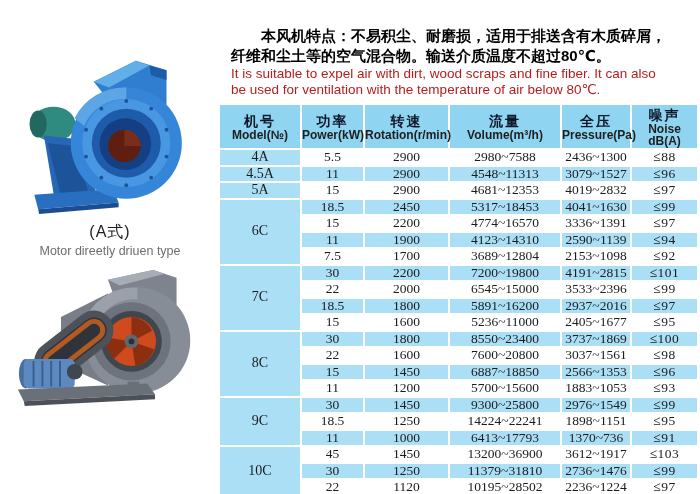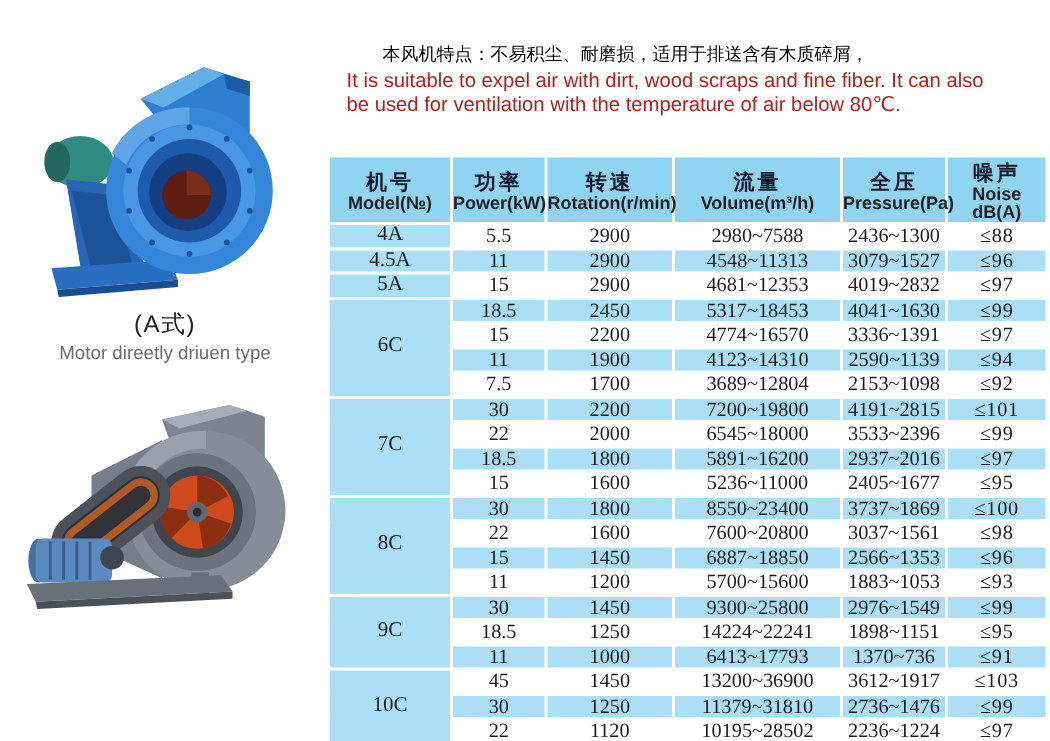--- a/index.html
+++ b/index.html
@@ -3,29 +3,29 @@
 <meta charset="utf-8">
 <style>
   * { margin:0; padding:0; box-sizing:border-box; }
   html,body { background:#fff; }
   .page {
     position:relative; width:700px; height:494px; background:#fff;
     overflow:hidden; font-family:"Liberation Sans","DejaVu Sans",sans-serif;
   }
   
   .fig { position:absolute; text-align:center; }
-  .fig-a { left:12px; top:34px; width:196px; }
+  .fig-a { left:12px; top:50px; width:196px; }
   .fig-c { left:4px;  top:266px; width:208px; }
   .fig svg { display:block; margin:0 auto; }
   .cap-cn { font-size:16px; color:#1c1c1c; letter-spacing:1px; margin-top:2px; }
   .fig-c .cap-cn { font-size:18px; }
   .cap-en { font-size:12.5px; color:#6e6e6e; margin-top:1px; }
   
   .notice { position:absolute; left:231px; top:26px; width:468px; }
-  .notice .cn { font-weight:normal; font-size:12px; line-height:20px; color:#000; }
+  .notice .cn { font-weight:bold; font-size:15px; line-height:20px; color:#000; }
   .notice .cn.indent { text-indent:2em; }
   .notice .en { font-size:13.5px; line-height:16px; color:#b91c1c; }
   
   .spec-wrap { position:absolute; left:218px; top:103px; width:479px; }
   table { border-collapse:collapse; width:100%; table-layout:fixed; }
   th, td { border:2px solid #fff; }
   th { background:var(--header-bg,#8fd4f0); padding:2px 0 1px; vertical-align:middle; }
   .h-cn { font-size:14px; font-weight:bold; color:#0f172a; line-height:16px; letter-spacing:2px; }
   .h-en { font-size:12px; font-weight:bold; color:#1e1e1e; line-height:12px; }
   td {
@@ -127,20 +127,21 @@
       <circle cx="66" cy="108" r="8" fill="#3f464e"></circle>
 
       <rect x="120" y="118" width="12" height="14" fill="#6a7078"></rect>
       <polygon points="8,126 140,120 148,131 14,138" fill="#6a7078"></polygon>
       <polygon points="14,138 148,131 148,136 15,143" fill="#4c5158"></polygon>
     </svg>
   </figure>
 
   <div class="notice">
     <p class="cn indent">本风机特点：不易积尘、耐磨损，适用于排送含有木质碎屑，</p>
+    <p class="cn">纤维和尘土等的空气混合物。输送介质温度不超过80℃。</p>
     <p class="en">It is suitable to expel air with dirt, wood scraps and fine fiber. It can also</p>
     <p class="en">be used for ventilation with the temperature of air below 80℃.</p>
   </div>
 
   <div class="spec-wrap">
     <table>
       <colgroup>
         <col style="width:82px">
           <col style="width:63px">
           <col style="width:85px">
@@ -234,21 +235,21 @@
             <td class="model-cell" rowspan="4">7C</td>
             <td>30</td>
             <td>2200</td>
             <td>7200~19800</td>
             <td>4191~2815</td>
             <td class="noise-cell">≤101</td>
           </tr>
           <tr>
             <td>22</td>
             <td>2000</td>
-            <td>6545~18000</td>
+            <td>6545~15000</td>
             <td>3533~2396</td>
             <td class="noise-cell">≤99</td>
           </tr>
           <tr>
             <td>18.5</td>
             <td>1800</td>
             <td>5891~16200</td>
             <td>2937~2016</td>
             <td class="noise-cell">≤97</td>
           </tr>

